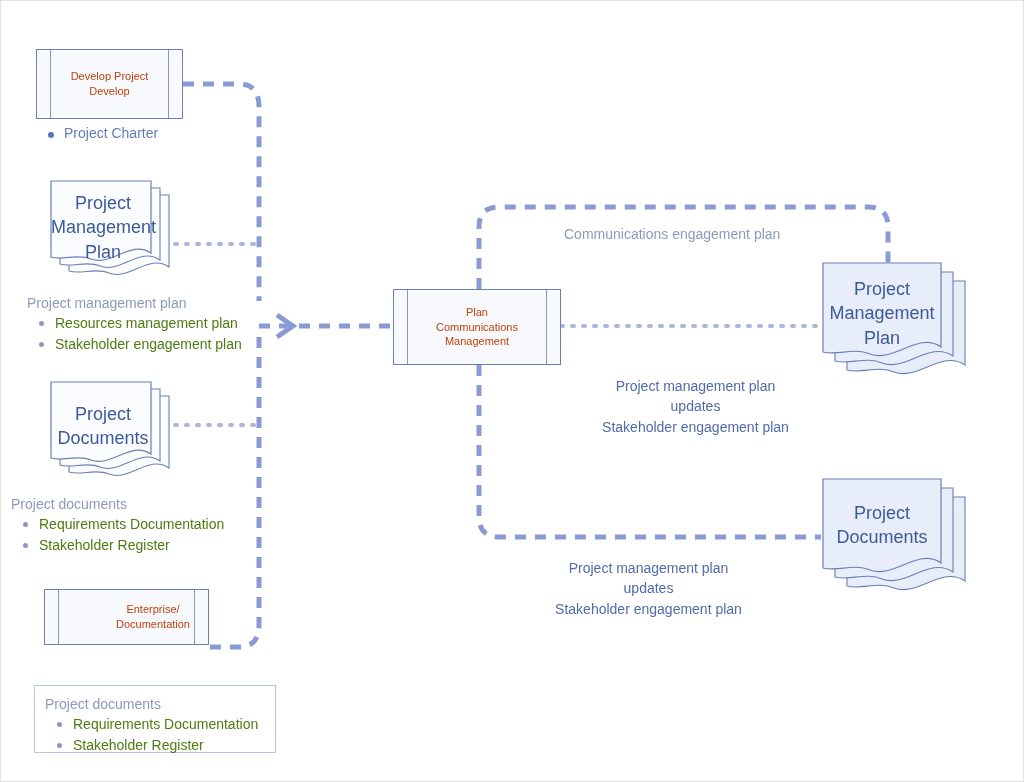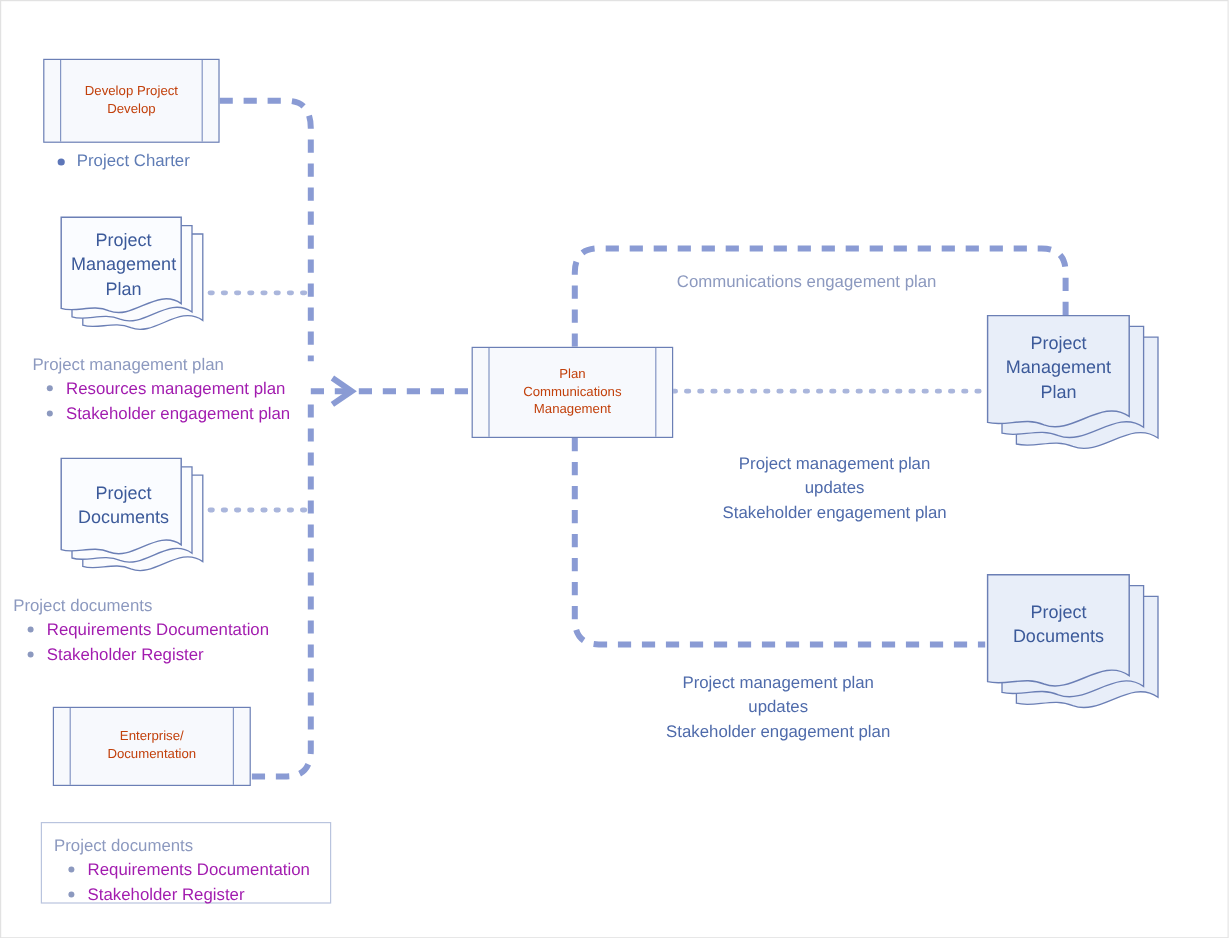--- a/index.html
+++ b/index.html
@@ -67,21 +67,21 @@
     position: absolute;
   }
   .docstack svg { display: block; overflow: visible; }
   .docstack .doc-label {
     position: absolute;
     left: 0;
     top: 0;
     width: 104px;
     text-align: center;
     color: #3c5a9a;
-    font-size: 15px;
+    font-size: 18px;
     line-height: 1.35;
     pointer-events: none;
   }
 
   
   .textblock {
     position: absolute;
     color: #7f8db8;
     font-size: 14px;
     line-height: 1.45;
@@ -90,21 +90,21 @@
     color: #8c99bf;
     white-space: nowrap;
   }
   .textblock ul {
     margin: 0;
     padding: 0 0 0 26px;
     list-style: none;
   }
   .textblock li {
     position: relative;
-    color: #a21caf;
+    color: #4d7c0f;
     white-space: nowrap;
     padding-left: 2px;
   }
   .textblock li::before {
     content: "";
     position: absolute;
     left: -14px;
     top: 8px;
     width: 5px;
     height: 5px;
@@ -228,21 +228,21 @@
   </div>
 
   <div class="textblock" style="left:10px; top:493px; width:265px;">
     <div class="tb-head">Project documents</div>
     <ul>
       <li>Requirements Documentation</li>
       <li>Stakeholder Register</li>
     </ul>
   </div>
 
-  <div class="proc" style="left:43px; top:588px; width:165px; height:66px;">
+  <div class="proc" style="left:43px; top:588px; width:165px; height:56px;justify-content:flex-end;">
     <span class="bar-l"></span>
     <span class="bar-r"></span>
     <span class="proc-label">
       <span>Enterprise/</span><br>
       <span>Documentation</span>
     </span>
   </div>
 
   <div class="notebox textblock" style="left:33px; top:684px; width:242px; height:68px;">
     <div class="tb-head">Project documents</div>

